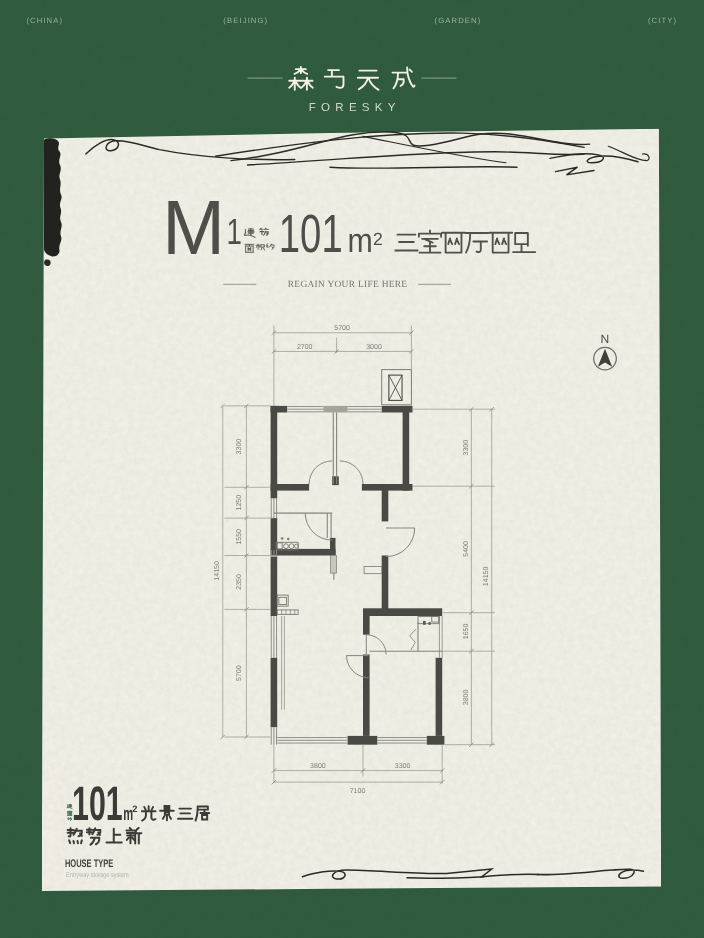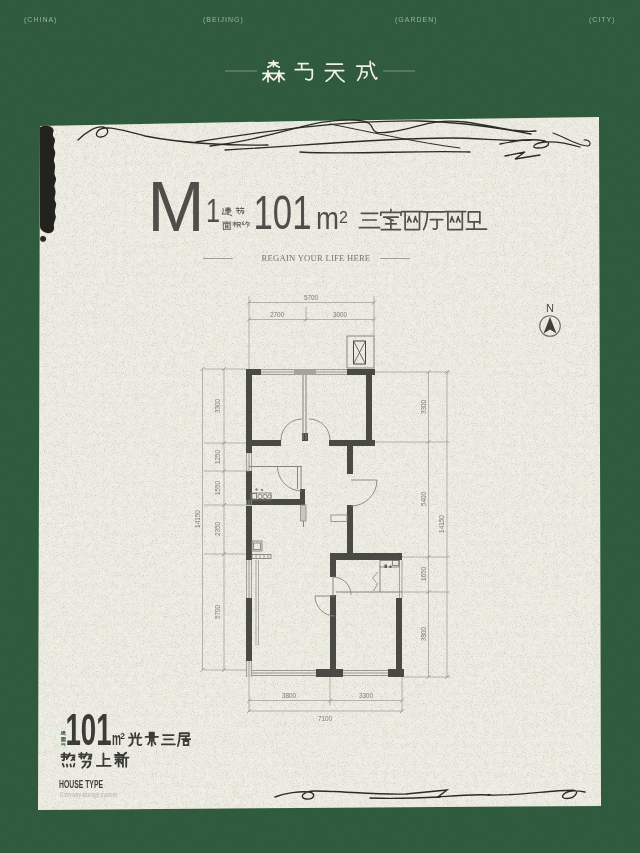--- a/index.html
+++ b/index.html
@@ -14,20 +14,21 @@
 </style>
 </head>
 <body>
 <div id="stage">
 
   <div class="hdr-sm" style="left:24px;">(CHINA)</div>
   <div class="hdr-sm" style="left:203px;">(BEIJING)</div>
   <div class="hdr-sm" style="left:395px;">(GARDEN)</div>
   <div class="hdr-sm" style="left:589px;">(CITY)</div>
 
+  <div id="foresky">FORESKY</div>
 
   <div id="paper"></div>
   <svg class="abs" style="left:0;top:0" width="640" height="853" viewBox="0 0 640 853">
     <defs>
       <g id="g-sen" fill="none" stroke-linecap="round">
         <path d="M50,2 V26 M30,10 H70 M46,14 C40,22 32,27 25,29 M54,14 C60,22 68,27 75,29"></path>
         <path d="M26,44 V92 M4,56 H48 M22,62 C17,72 10,80 4,84 M31,62 C36,72 43,80 49,84"></path>
         <path d="M74,44 V92 M52,56 H96 M70,62 C65,72 58,80 52,84 M79,62 C84,72 91,80 97,84"></path>
       </g>
       <g id="g-yu3" fill="none" stroke-linecap="round">

